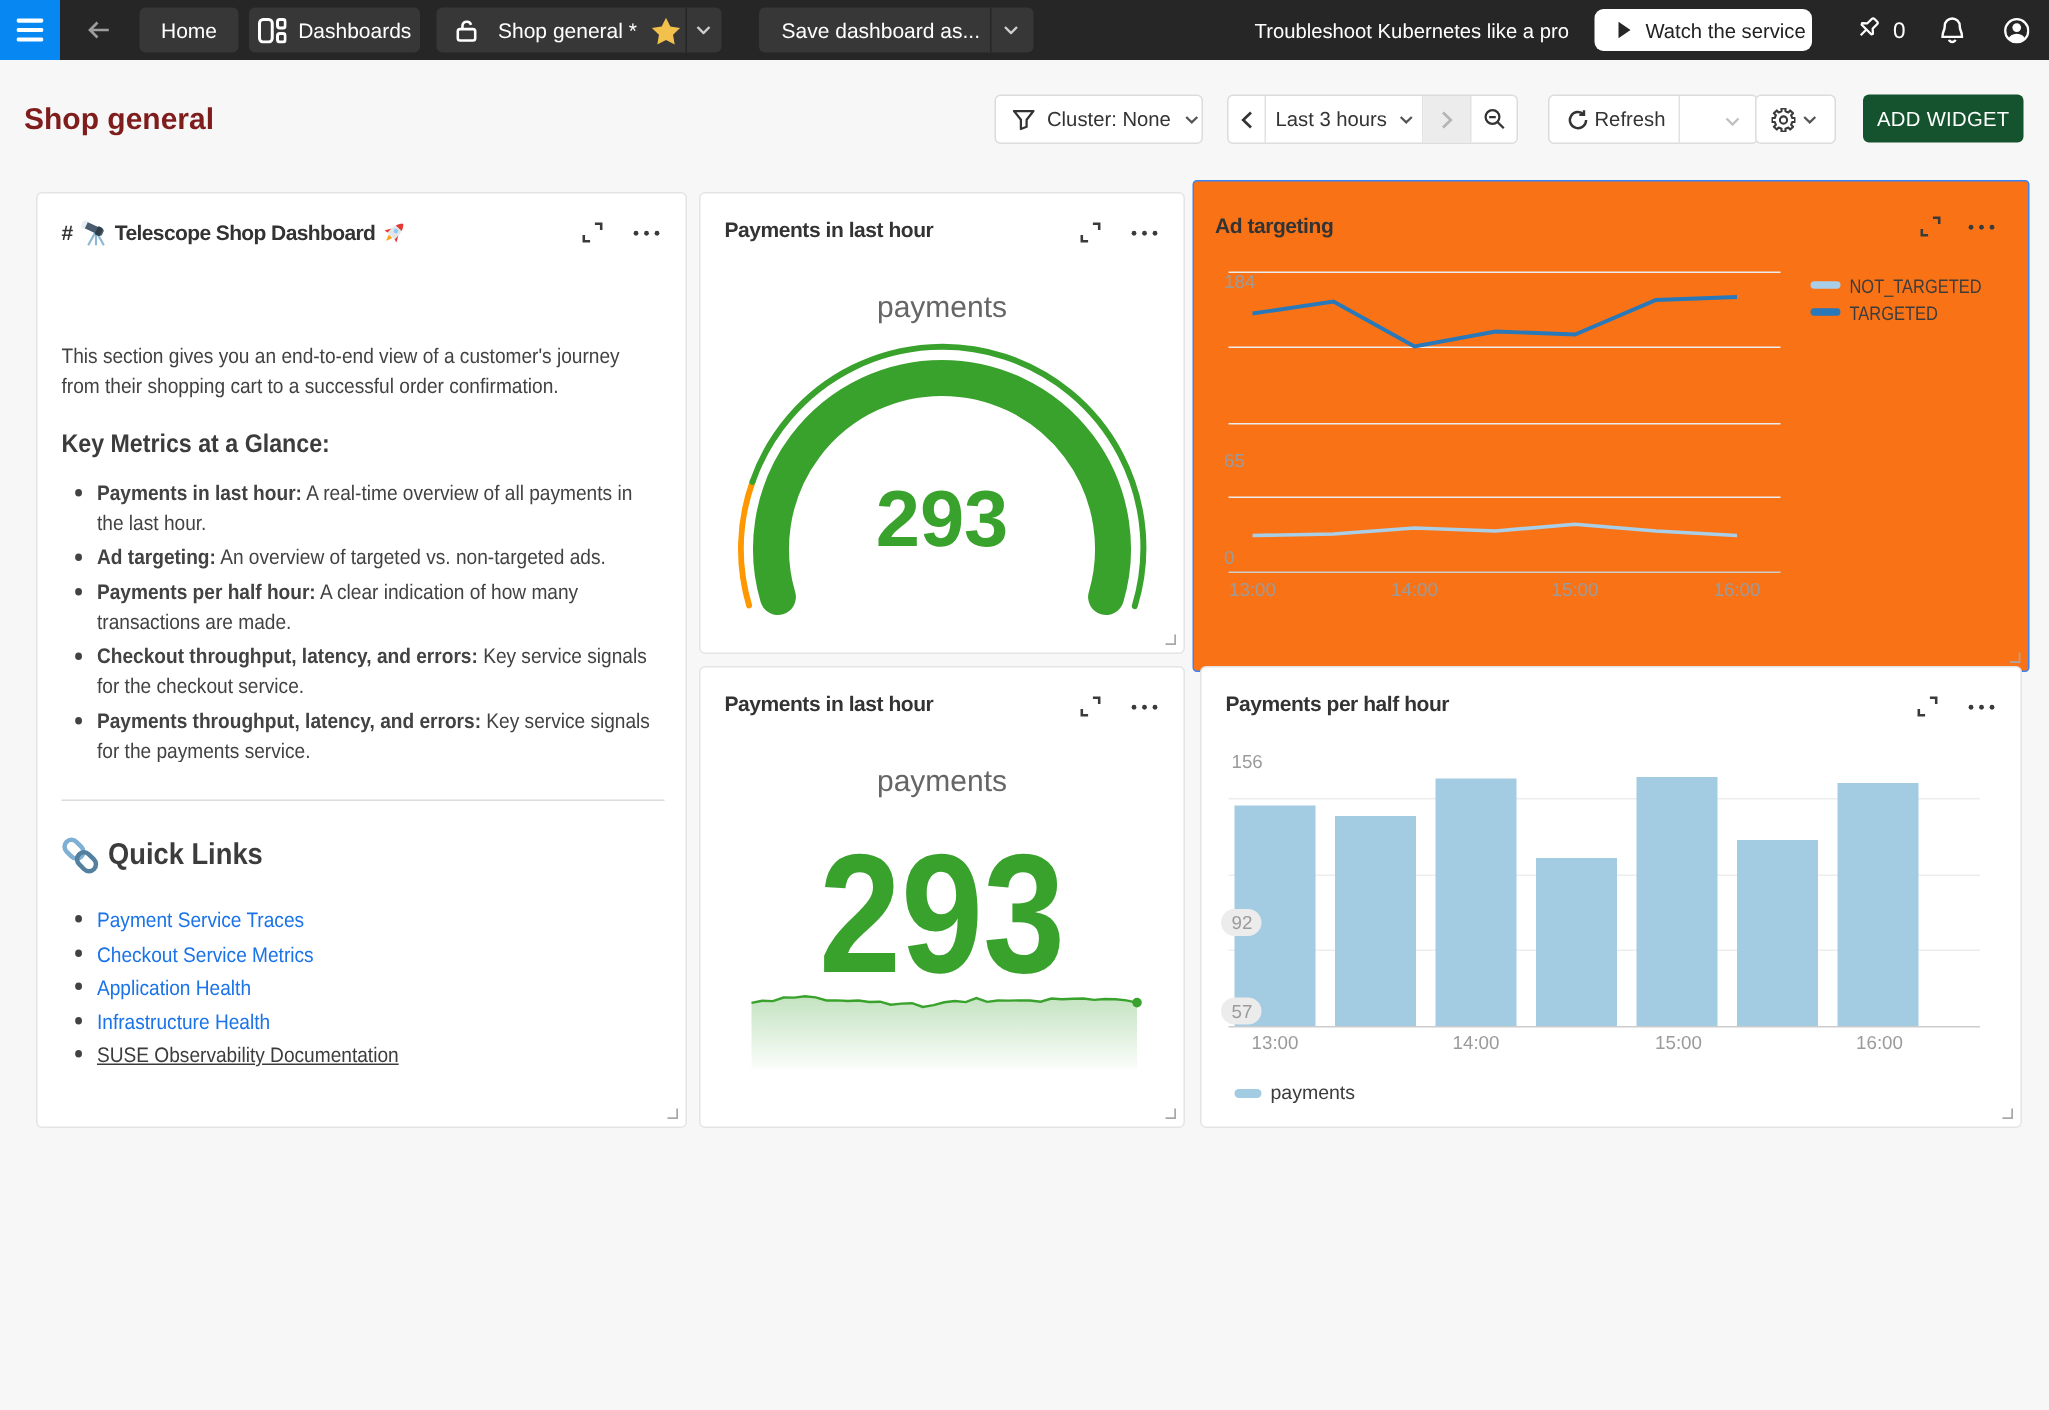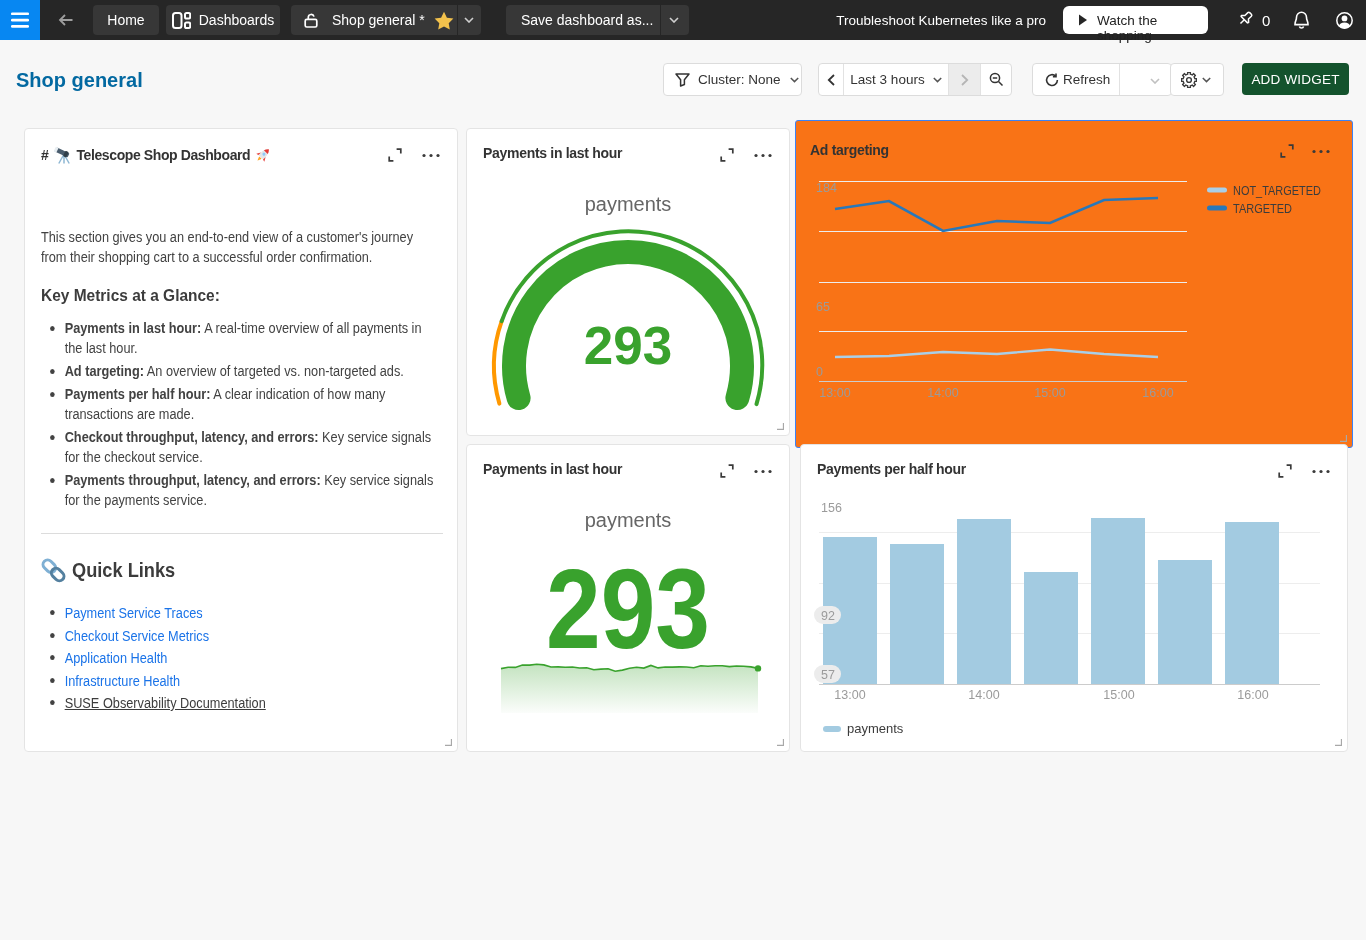--- a/index.html
+++ b/index.html
@@ -66,41 +66,41 @@
     <div style="position:absolute;right:28px;top:0;width:1px;height:30px;background:#262626"></div>
     <svg width="10" height="6" viewBox="0 0 10 6" style="position:absolute;right:10px;top:12px">
       <path d="M1 1 L5 5 L9 1" fill="none" stroke="#cfcfcf" stroke-width="1.6"></path>
     </svg>
   </div>
   <div class="navtxt abs" style="right:320px;top:13px;font-size:13.5px">Troubleshoot Kubernetes like a pro</div>
   <div class="abs" style="left:1063px;top:6px;width:145px;height:28px;background:#fff;border-radius:6px">
     <svg width="10" height="12" viewBox="0 0 10 12" class="abs" style="left:15px;top:8px">
       <path d="M1 0.5 L9 6 L1 11.5 Z" fill="#262626"></path>
     </svg>
-    <span class="abs" style="left:34px;top:7px;font-size:13.5px;color:#212121">Watch the shopping</span>
+    <span class="abs" style="left:34px;top:7px;font-size:13.5px;color:#212121">Watch the service</span>
   </div>
   <svg class="abs" style="left:1236px;top:10px" width="19" height="19" viewBox="0 0 19 19">
     <g transform="rotate(45 9.5 8.5)" fill="none" stroke="#fff" stroke-width="1.5" stroke-linejoin="round">
       <path d="M7 6.8 V2.7 Q7 1.4 8.3 1.4 H10.7 Q12 1.4 12 2.7 V6.8 L14.6 9.2 L14 10.2 H5 L4.4 9.2 Z"></path>
       <path d="M9.5 10.2 V15.6"></path>
     </g>
   </svg>
   <div class="navtxt abs" style="left:1262px;top:12px;font-size:15px">0</div>
   <svg class="abs" style="left:1293px;top:11px" width="17" height="19" viewBox="0 0 17 19">
     <path d="M2 13.6 c0-4.6 1.5-3.4 1.5-7.3 a5 5 0 0 1 10 0 c0 3.9 1.5 2.7 1.5 7.3 Z" fill="none" stroke="#fff" stroke-width="1.6"></path>
     <path d="M6.4 15.5 a2.2 2.2 0 0 0 4.2 0" fill="none" stroke="#fff" stroke-width="1.6"></path>
   </svg>
   <svg class="abs" style="left:1336px;top:11.5px" width="17" height="17" viewBox="0 0 17 17">
     <circle cx="8.5" cy="8.5" r="7.7" fill="none" stroke="#fff" stroke-width="1.5"></circle>
     <circle cx="8.5" cy="6.4" r="2.9" fill="#fff"></circle>
     <path d="M2.9 14.2 a5.7 4.6 0 0 1 11.2 0 a7.7 7.7 0 0 1 -11.2 0 Z" fill="#fff"></path>
   </svg>
 </div>
 
-<div class="abs" style="left:16px;top:69px;font-size:20px;font-weight:bold;color:#0369a1">Shop general</div>
+<div class="abs" style="left:16px;top:69px;font-size:20px;font-weight:bold;color:#7f1d1d">Shop general</div>
 
 <div class="tbtn" style="left:663px;width:139px">
   <svg width="15" height="14" viewBox="0 0 15 14" style="margin-left:11px">
     <path d="M1 1 H14 L9.4 6.8 V11.5 L5.6 13 V6.8 Z" fill="none" stroke="#333" stroke-width="1.5" stroke-linejoin="round"></path>
   </svg>
   <span style="margin-left:8px">Cluster: None</span>
   <svg width="9" height="6" viewBox="0 0 9 6" style="margin-left:9px">
     <path d="M0.8 1 L4.5 4.6 L8.2 1" fill="none" stroke="#555" stroke-width="1.5"></path>
   </svg>
 </div>

